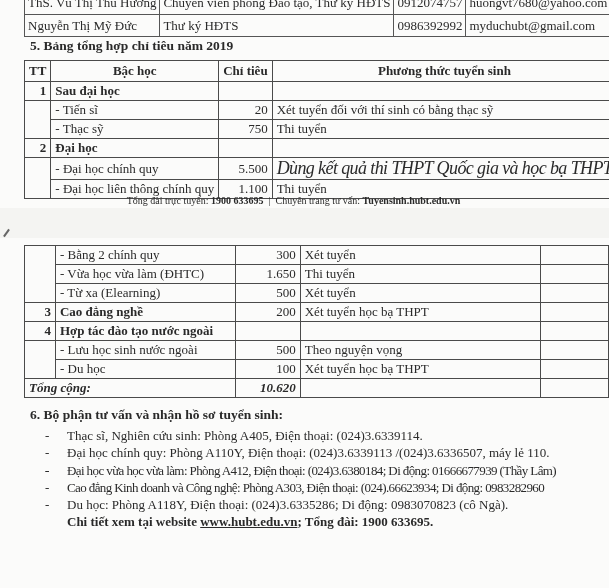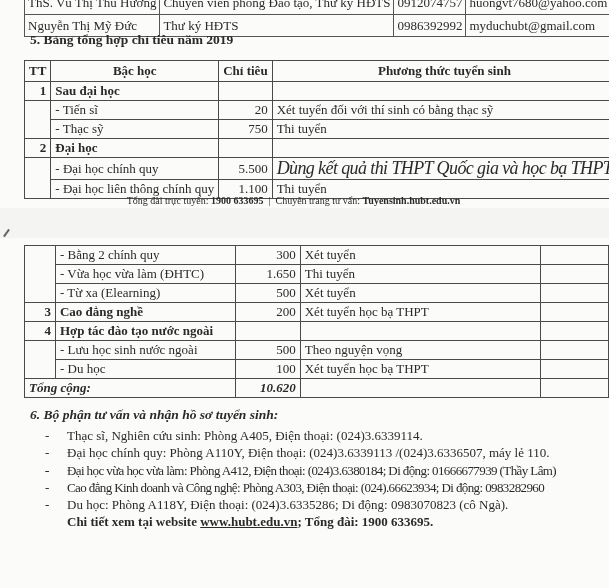--- a/index.html
+++ b/index.html
@@ -48,21 +48,21 @@
   </tr>
   <tr style="height:21px;">
     <td>Nguyễn Thị Mỹ Đức</td>
     <td>Thư ký HĐTS</td>
     <td>0986392992</td>
     <td>myduchubt@gmail.com</td>
   </tr>
 </tbody>
   </table>
 
-<div class="section-title" style="top:32px;text-align:center;">5. Bảng tổng hợp chỉ tiêu năm 2019</div>
+<div class="section-title" style="top:38px;text-align:center;">5. Bảng tổng hợp chỉ tiêu năm 2019</div>
 
 <table class="quota" style="top:60px;">
   <tbody>
       <tr>
     <th class="c-tt" style="text-align:center;">TT</th>
     <th class="c-level" style="text-align:center;">Bậc học</th>
     <th class="c-quota" style="text-align:center;">Chỉ tiêu</th>
     <th class="c-method" style="text-align:center;">Phương thức tuyển sinh</th>
     <th class="c-note">Ghi chú</th>
   </tr>
@@ -175,21 +175,21 @@
   </tr>
   <tr>
     <td colspan="2" class="ital" style="text-align:left;margin-top:13px;">Tổng cộng:</td>
     <td class="c-quota ital">10.620</td>
     <td class="c-method"></td>
     <td class="c-note"></td>
   </tr>
 </tbody>
   </table>
 
-<div class="section-title" style="top:407px;font-style:italic;">6. Bộ phận tư vấn và nhận hồ sơ tuyển sinh:</div>
+<div class="section-title" style="top:407px;">6. Bộ phận tư vấn và nhận hồ sơ tuyển sinh:</div>
 
 <div class="list">
   <div class="li"><span class="dash">-</span><span>Thạc sĩ, Nghiên cứu sinh:  Phòng A405, Điện thoại: (024)3.6339114.</span></div>
   <div class="li"><span class="dash">-</span><span>Đại học chính quy: Phòng A110Y, Điện thoại:  (024)3.6339113 /(024)3.6336507, máy lẻ 110.</span></div>
   <div class="li"><span class="dash">-</span></div>
   <div class="li cond"><span class="dash">-</span><span>Đại học vừa học vừa làm: Phòng A412, Điện thoại: (024)3.6380184; Di động: 01666677939 (Thầy Lâm)</span></div>
   <div class="li cond"><span class="dash">-</span><span>Cao đẳng Kinh doanh và Công nghệ: Phòng A303, Điện thoại: (024).66623934; Di động: 0983282960</span></div>
   <div class="li"><span class="dash">-</span><span>Du học: Phòng A118Y, Điện thoại: (024)3.6335286; Di động: 0983070823 (cô Ngà).</span></div>
   <div class="footer-line">
     <span>Chi tiết xem tại website </span><span class="u">www.hubt.edu.vn</span><span>; Tổng đài: 1900 633695.</span>

